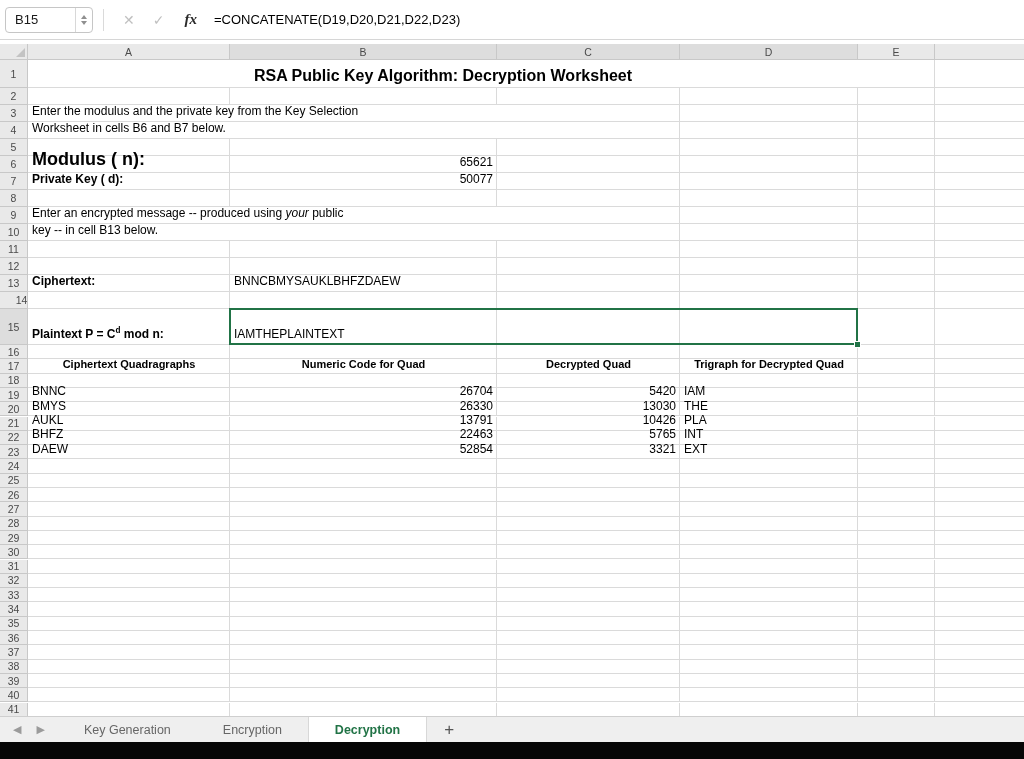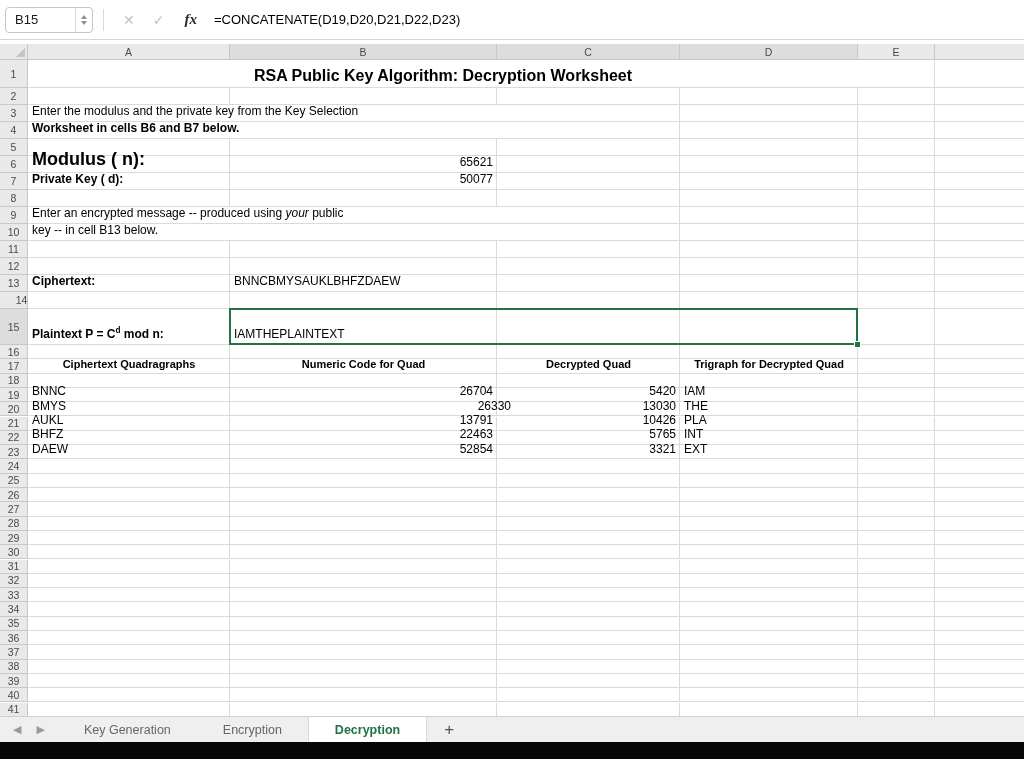--- a/index.html
+++ b/index.html
@@ -366,21 +366,21 @@
     <div class="bcell" style="left: 497px; top: 658.5px; width: 183px; height: 14.3px;"></div>
     <div class="bcell" style="left: 680px; top: 658.5px; width: 178px; height: 14.3px;"></div>
     <div class="bcell" style="left: 858px; top: 658.5px; width: 77px; height: 14.3px;"></div>
     <div class="bcell" style="left: 935px; top: 658.5px; width: 90px; height: 14.3px;"></div>
     <div class="ccell merged" style="left: 28px; top: 16px; width: 830px; height: 27px; justify-content: center; font-weight: bold; font-size: 16px;">
       <span class="txt">RSA Public Key Algorithm: Decryption Worksheet</span>
     </div>
     <div class="ccell merged" style="left: 28px; top: 61px; width: 469px; height: 16px; justify-content: flex-start; font-weight: normal; font-size: 12px;">
       <span class="txt">Enter the modulus and the private key from the Key Selection</span>
     </div>
-    <div class="ccell merged" style="left: 28px; top: 78px; width: 469px; height: 16px; justify-content: flex-start; font-weight: bold; font-size: 12px;">
+    <div class="ccell merged" style="left: 28px; top: 78px; width: 469px; height: 16px; justify-content: flex-start; font-weight: normal; font-size: 12px;">
       <span class="txt">Worksheet in cells B6 and B7 below.</span>
     </div>
     <div class="ccell" style="left: 28px; top: 112px; width: 202px; height: 16px; justify-content: flex-start; font-weight: bold; font-size: 18px;">
       <span class="txt">Modulus ( n):</span>
     </div>
     <div class="ccell" style="left: 230px; top: 112px; width: 267px; height: 16px; justify-content: flex-end; font-weight: normal; font-size: 12px;">
       <span class="txt">65621</span>
     </div>
     <div class="ccell" style="left: 28px; top: 129px; width: 202px; height: 16px; justify-content: flex-start; font-weight: bold; font-size: 12px;">
       <span class="txt">Private Key ( d):</span>
@@ -426,21 +426,21 @@
     </div>
     <div class="ccell" style="left: 497px; top: 343.9px; width: 183px; height: 13.3px; justify-content: flex-end; font-weight: normal; font-size: 12px;">
       <span class="txt">5420</span>
     </div>
     <div class="ccell" style="left: 680px; top: 343.9px; width: 178px; height: 13.3px; justify-content: flex-start; font-weight: normal; font-size: 12px;">
       <span class="txt">IAM</span>
     </div>
     <div class="ccell" style="left: 28px; top: 358.2px; width: 202px; height: 13.3px; justify-content: flex-start; font-weight: normal; font-size: 12px;">
       <span class="txt">BMYS</span>
     </div>
-    <div class="ccell" style="left: 248px; top: 358.2px; width: 267px; height: 13.3px; justify-content: flex-end; font-weight: normal; font-size: 12px;">
+    <div class="ccell" style="left: 230px; top: 358.2px; width: 267px; height: 13.3px; justify-content: flex-end; font-weight: normal; font-size: 12px;">
       <span class="txt">26330</span>
     </div>
     <div class="ccell" style="left: 497px; top: 358.2px; width: 183px; height: 13.3px; justify-content: flex-end; font-weight: normal; font-size: 12px;">
       <span class="txt">13030</span>
     </div>
     <div class="ccell" style="left: 680px; top: 358.2px; width: 178px; height: 13.3px; justify-content: flex-start; font-weight: normal; font-size: 12px;">
       <span class="txt">THE</span>
     </div>
     <div class="ccell" style="left: 28px; top: 372.5px; width: 202px; height: 13.3px; justify-content: flex-start; font-weight: normal; font-size: 12px;">
       <span class="txt">AUKL</span>

